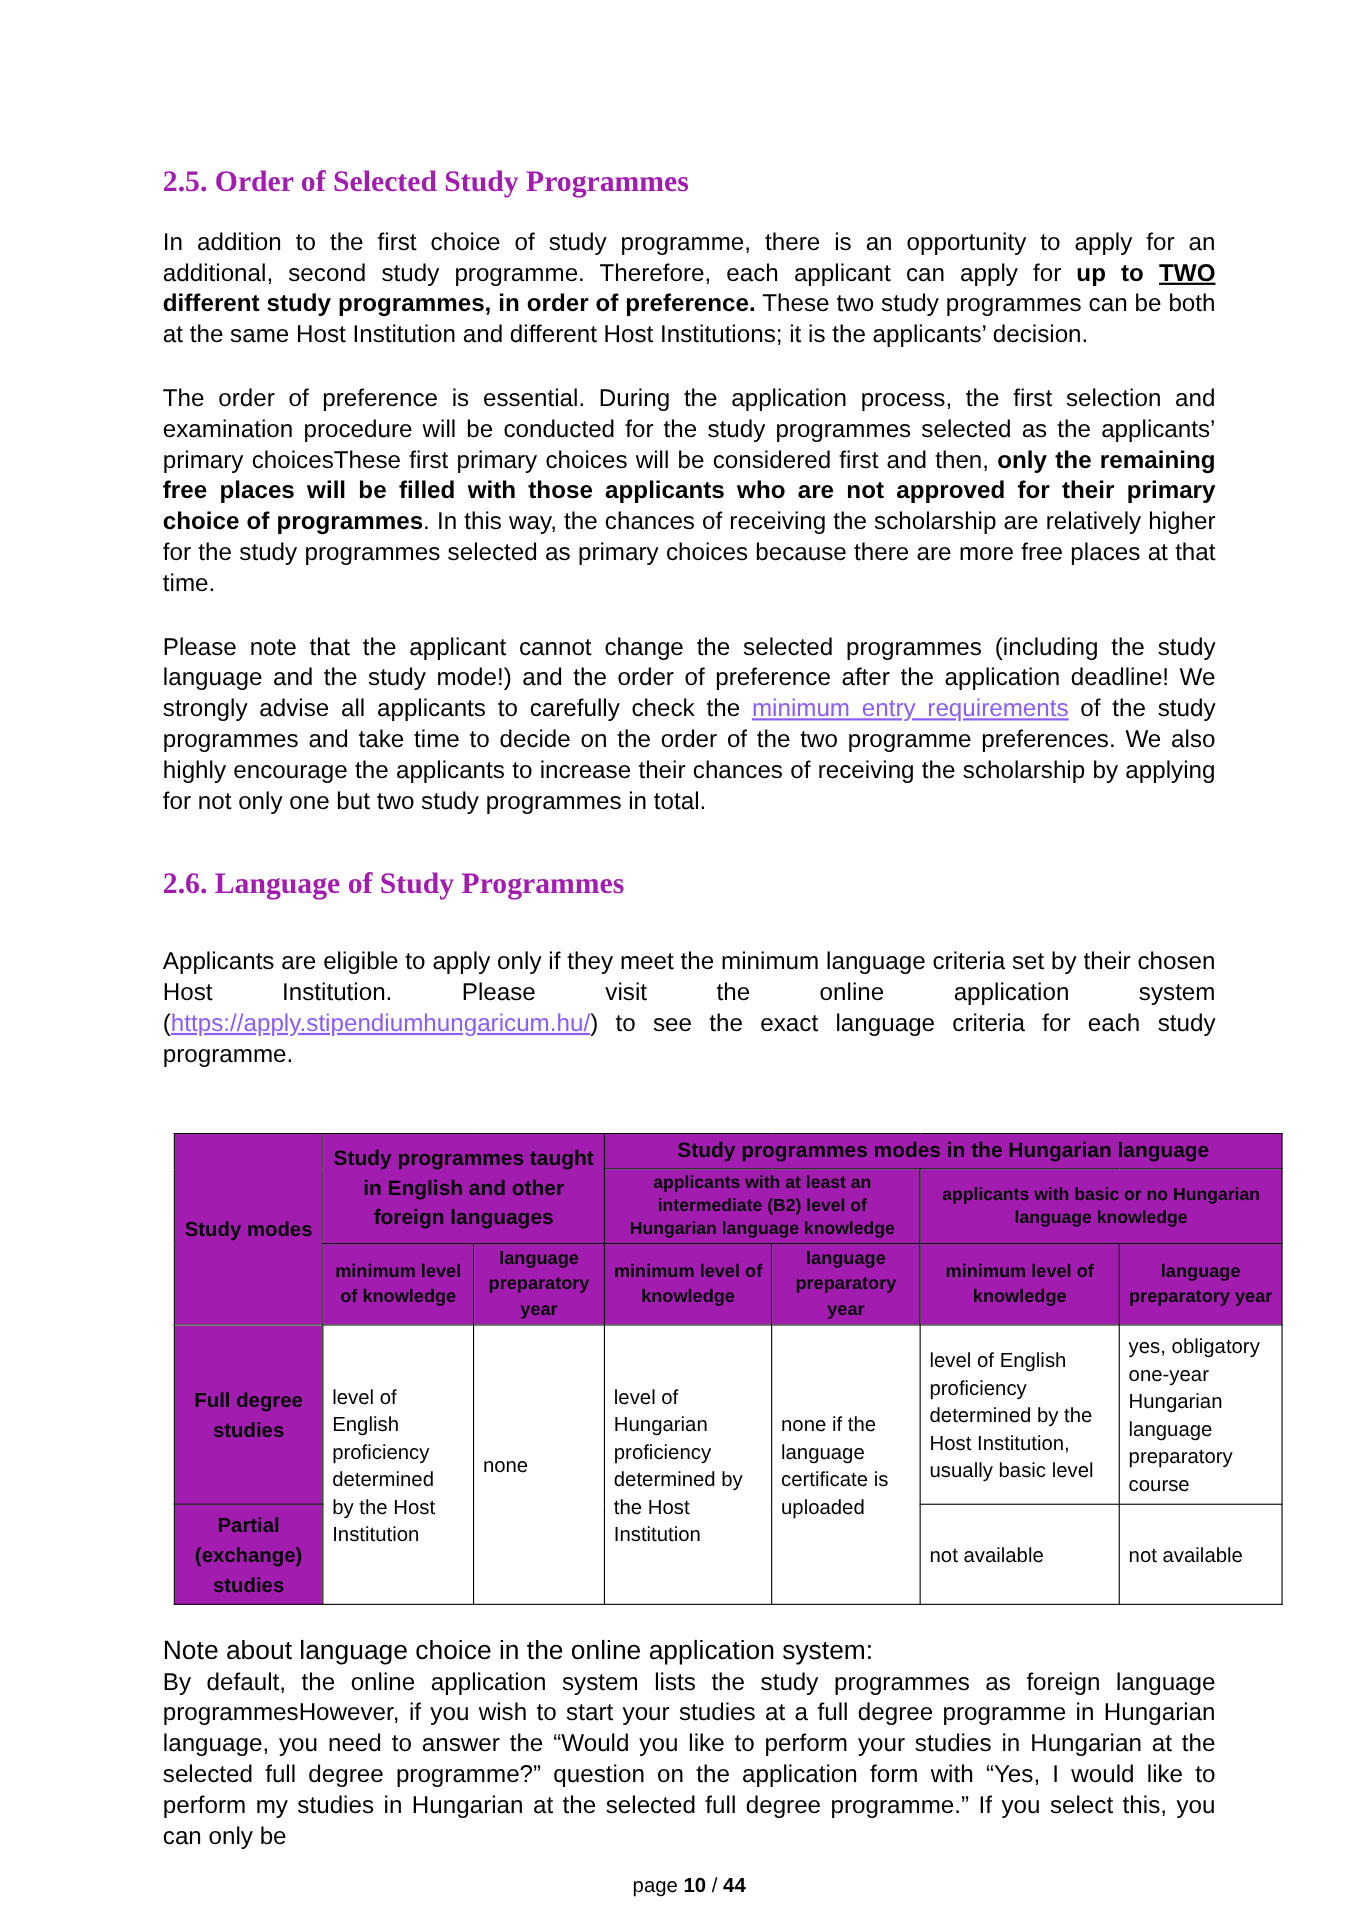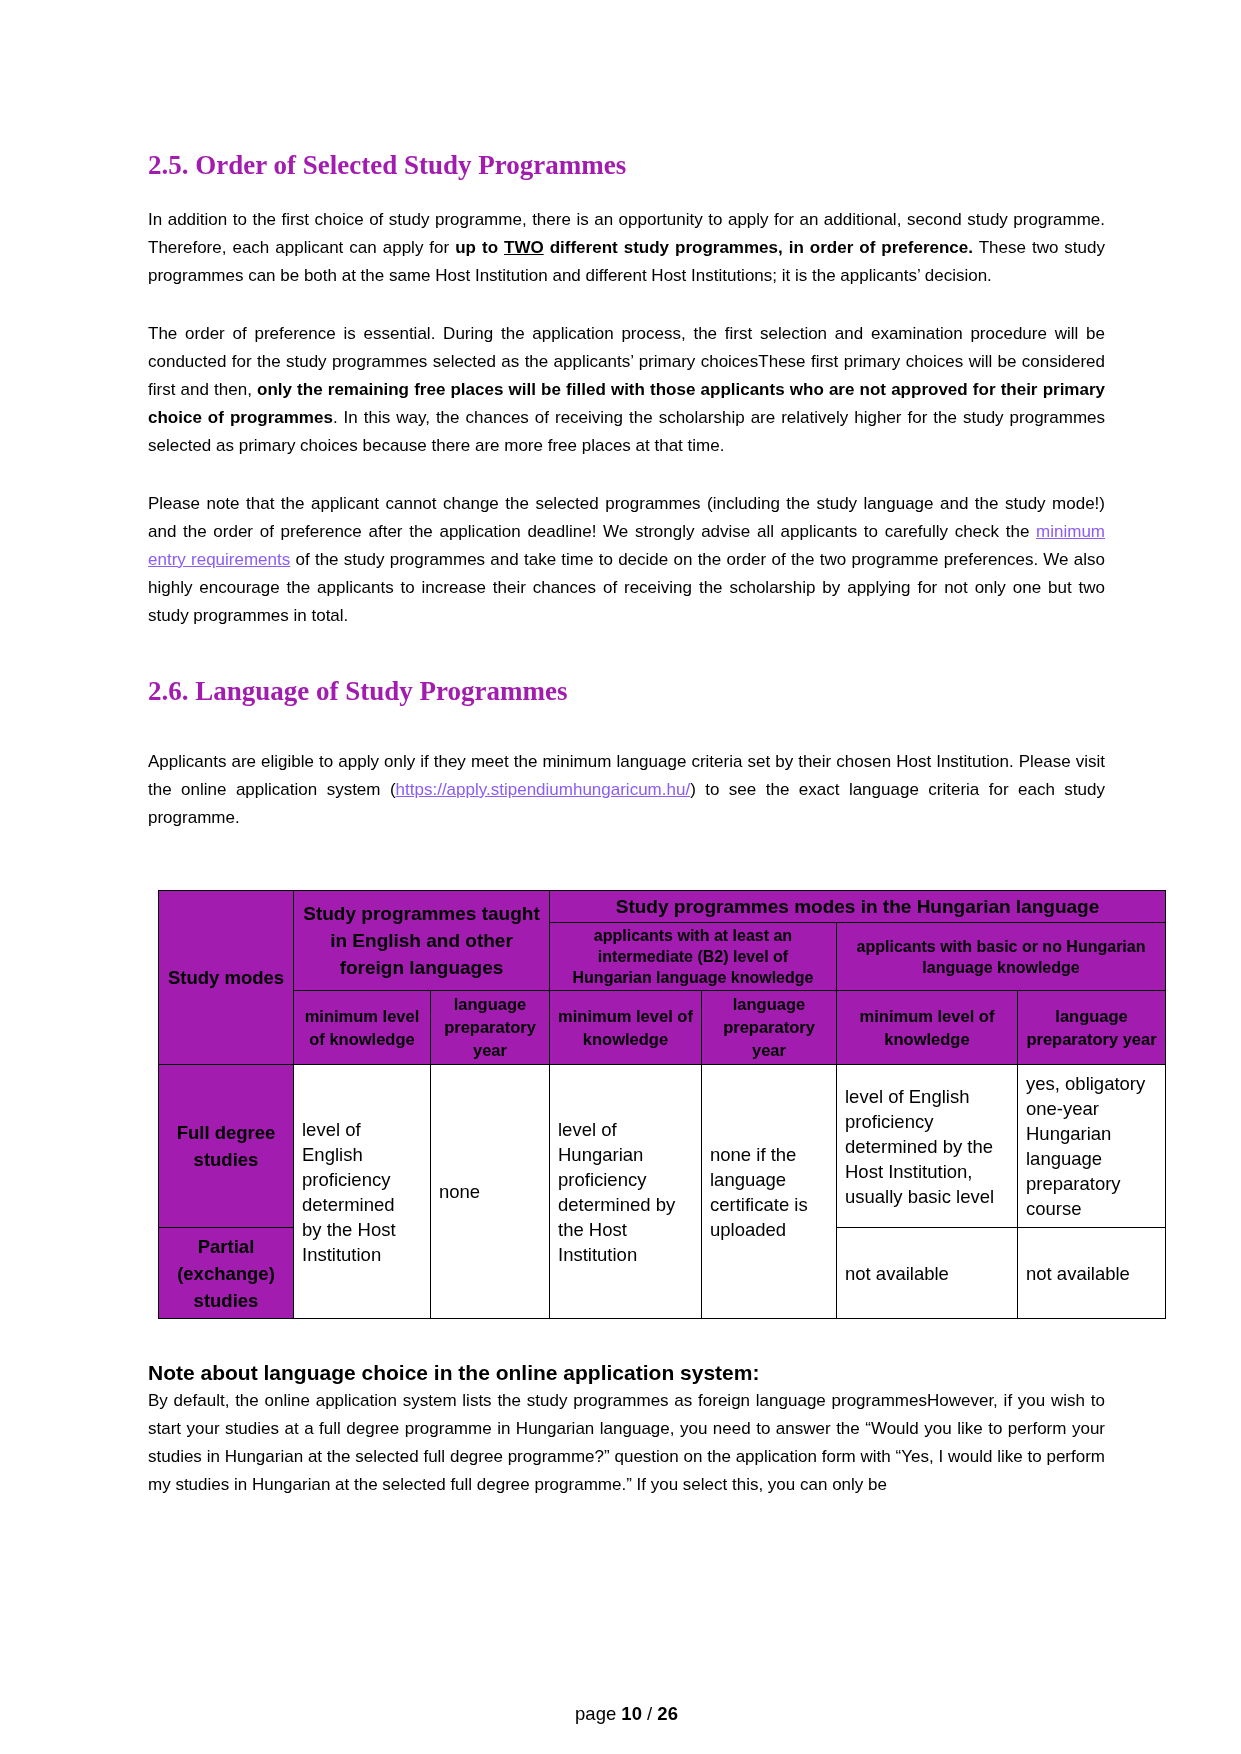--- a/index.html
+++ b/index.html
@@ -22,21 +22,21 @@
     font-weight:bold;
     color:#a21caf;
     font-size:27px;
     line-height:34px;
     margin:0;
   }
   .h25{margin-top:148px;}
   .h26{margin-top:44px;}
   p{margin:0;}
   .para{
-    font-size:17px;
+    font-size:22px;
     line-height:28px;
     text-align:justify;
   }
   .p1{margin-top:24px;}
   .p2,.p3{margin-top:30px;}
   .p4{margin-top:40px;}
   .b{font-weight:bold;}
   .bu{font-weight:bold;text-decoration:underline;}
   a.link,.link{
     color:#8b5cf6;
@@ -96,24 +96,24 @@
   td.cell{
     background:#ffffff;
     vertical-align:middle;
     font-size:18.5px;
     line-height:25px;
     padding:6px 8px 6px 8px;
     text-align:left;
   }
   td.cell.narrow{padding-right:14px;}
   .note-title{
-    margin-top:40px;
-    font-size:21px;
+    margin-top:28px;
+    font-size:24px;
     line-height:28px;
-    font-weight:bold;
+    font-weight:normal;
   }
   .note-body{margin-top:0;}
   .footer{
     position:absolute;
     top:1700px;
     left:148px;
     width:957px;
     text-align:center;
     font-size:18.5px;
     line-height:28px;
@@ -179,13 +179,13 @@
       <td class="cell">not available</td>
     </tr>
   </tbody>
     </table>
 
   <p class="note-title">Note about language choice in the online application system:</p>
   <p class="para note-body">By default, the online application system lists the study programmes as foreign language programmesHowever, if you wish to start your studies at a full degree programme in Hungarian language, you need to answer the “Would you like to perform your studies in Hungarian at the selected full degree programme?” question on the application form with “Yes, I would like to perform my studies in Hungarian at the selected full degree programme.” If you select this, you can only be</p>
 
 </div>
 
-<div class="footer"><span>page </span><span class="b">10</span><span> / </span><span class="b">26</span></div>
+<div class="footer"><span>page </span><span class="b">10</span><span> / </span><span class="b">44</span></div>
 
 </body></html>

